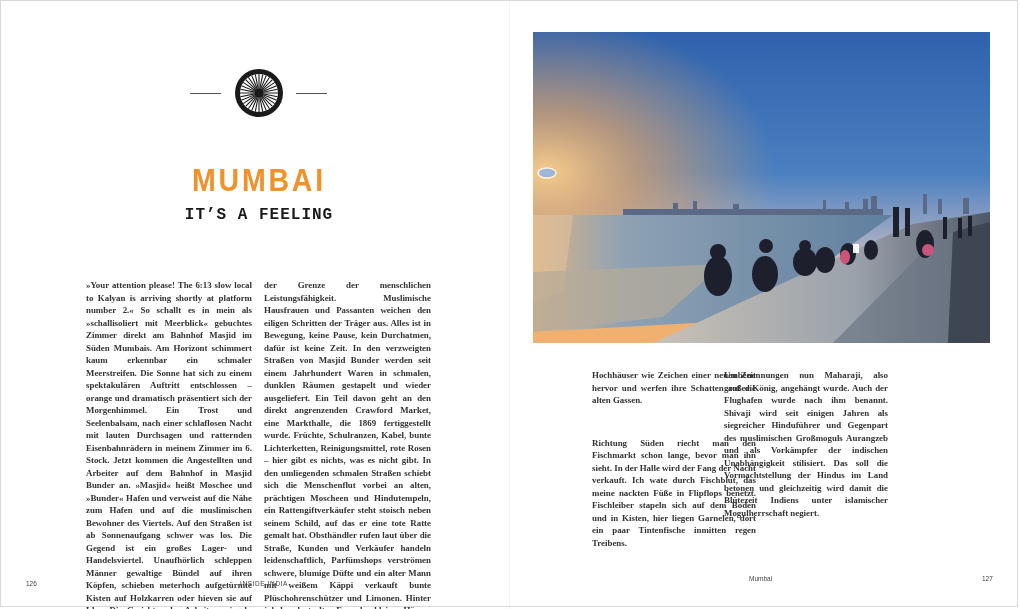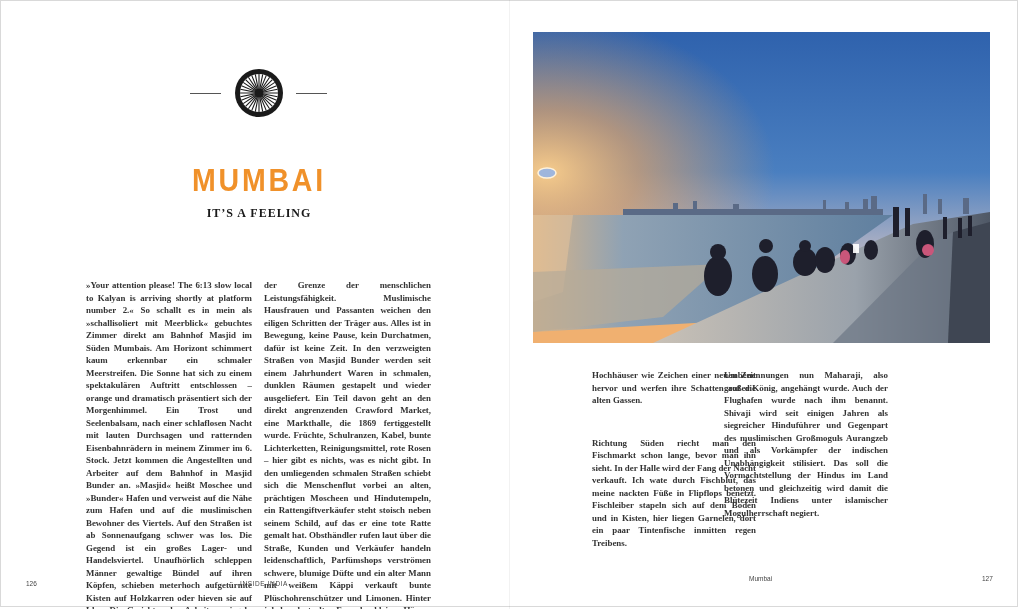--- a/index.html
+++ b/index.html
@@ -24,22 +24,22 @@
   .emblem-line.right { left:106px; }
   .wheel { position:absolute; left:43px; top:1px; width:52px; height:52px; }
   .title {
     position:absolute; left:150px; top:163px; width:218px; text-align:center;
     font-family:"Liberation Sans", sans-serif; font-weight:bold;
     font-size:31px; letter-spacing:3px; color:#f0912a;
     transform:scaleX(0.92);
   }
   .subtitle {
     position:absolute; left:150px; top:206px; width:218px; text-align:center;
-    font-family:Liberation Serif, serif; font-weight:bold;
-    font-size:12px; letter-spacing:1px; color:#1a1a1a;
+    font-family:Liberation Mono, monospace; font-weight:bold;
+    font-size:16px; letter-spacing:1px; color:#1a1a1a;
   }
   .col {
     position:absolute; font-size:8.9px; line-height:12.5px;
     text-align:justify; hyphens:auto; color:#333;
   }
   .col p { margin:0 0 30px 0;font-weight:bold; }
   .col1 { left:86px; top:279px; width:166px; }
   .col2 { left:264px; top:279px; width:167px; }
   .col3 { left:592px; top:369px; width:164px; }
   .col4 { left:724px; top:369px; width:164px; }

